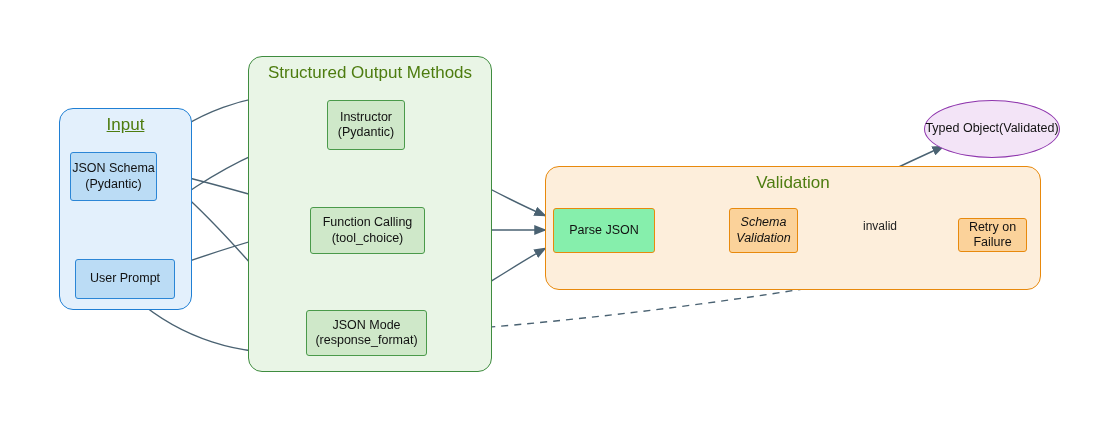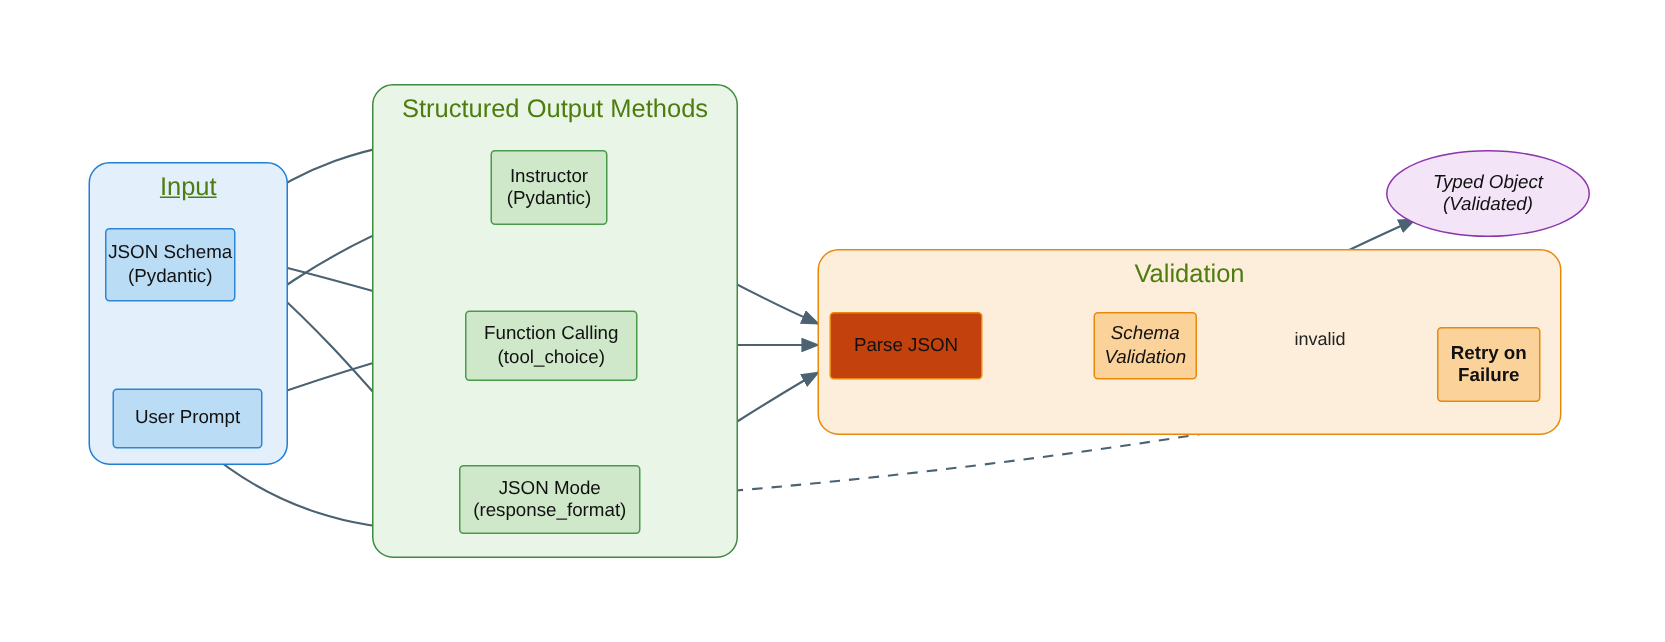--- a/index.html
+++ b/index.html
@@ -48,29 +48,28 @@
     font-size: 12.5px;
     line-height: 1.22;
     color: #111111;
     text-align: center;
   }
   .node .l2 { display: block; }
   .ellipse-node {
     position: absolute;
     box-sizing: border-box;
     display: flex;
-    flex-direction: column;
+    flex-direction: row;
     align-items: center;
     justify-content: center;
     border-radius: 50%;
     font-size: 12.5px;
     line-height: 1.22;
     color: #111111;
     text-align: center;
-    font-style: italic;
   }
   .edge-label {
     position: absolute;
     font-size: 12px;
     color: #222222;
     white-space: nowrap;
   }
 </style>
 </head>
 <body>
@@ -122,28 +121,28 @@
     <span class="l2">(Pydantic)</span>
   </div>
   <div class="node" style="left: 310px; top: 207px; width: 115px; height: 47px; background: rgb(207, 232, 201); border: 1.6px solid rgb(74, 154, 74);">
     <span>Function Calling</span>
     <span class="l2">(tool_choice)</span>
   </div>
   <div class="node" style="left: 306px; top: 310px; width: 121px; height: 46px; background: rgb(207, 232, 201); border: 1.6px solid rgb(74, 154, 74);">
     <span>JSON Mode</span>
     <span class="l2">(response_format)</span>
   </div>
-  <div class="node" style="left: 553px; top: 208px; width: 102px; height: 45px; background: #c2410c; border: 1.6px solid rgb(232, 137, 12);">
+  <div class="node" style="left: 553px; top: 208px; width: 102px; height: 45px; background: #86efac; border: 1.6px solid rgb(232, 137, 12);">
     <span>Parse JSON</span>
   </div>
   <div class="node" style="left: 729px; top: 208px; width: 69px; height: 45px; background: rgb(251, 210, 154); border: 1.6px solid rgb(232, 137, 12); font-style: italic;">
     <span>Schema</span>
     <span class="l2">Validation</span>
   </div>
-  <div class="node" style="left: 958px; top: 218px; width: 69px; height: 50px; background: rgb(251, 210, 154); border: 1.6px solid rgb(232, 137, 12); font-weight: bold;">
+  <div class="node" style="left: 958px; top: 218px; width: 69px; height: 34px; background: rgb(251, 210, 154); border: 1.6px solid rgb(232, 137, 12);">
     <span>Retry on</span>
     <span class="l2">Failure</span>
   </div>
   <div class="ellipse-node" style="left: 924px; top: 100px; width: 136px; height: 58px; background: rgb(243, 228, 247); border: 1.6px solid rgb(142, 53, 173);">
     <span>Typed Object</span>
     <span class="l2">(Validated)</span>
   </div>
 
   <div class="edge-label" style="left: 843px; top: 219px; padding-left: 20px;">invalid</div>
 

